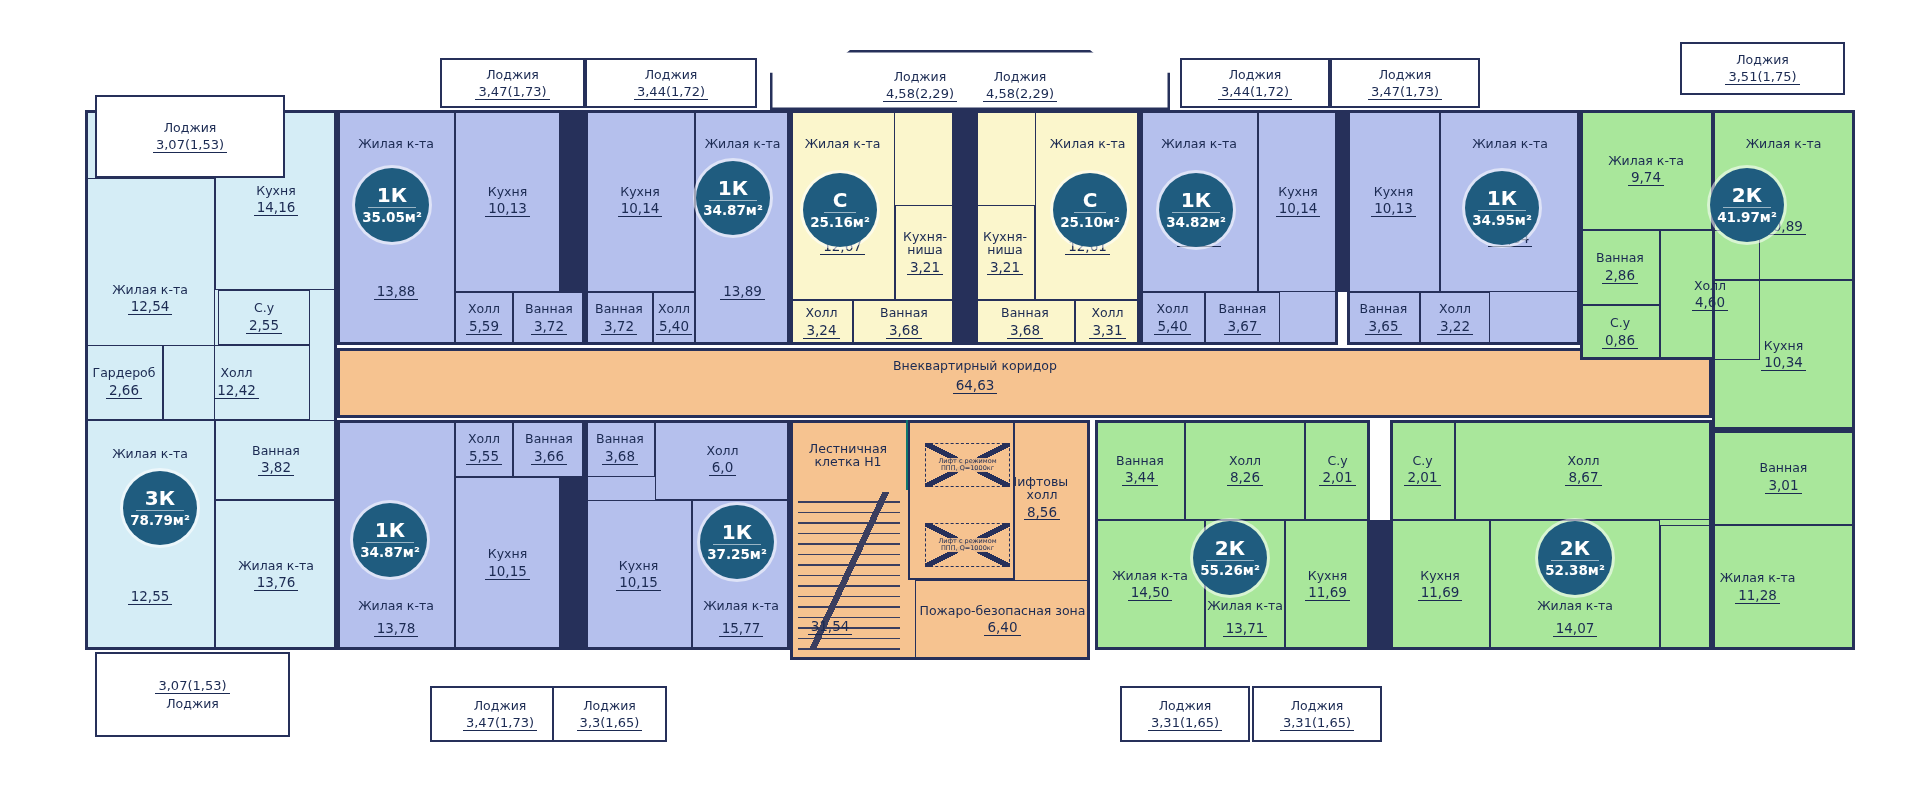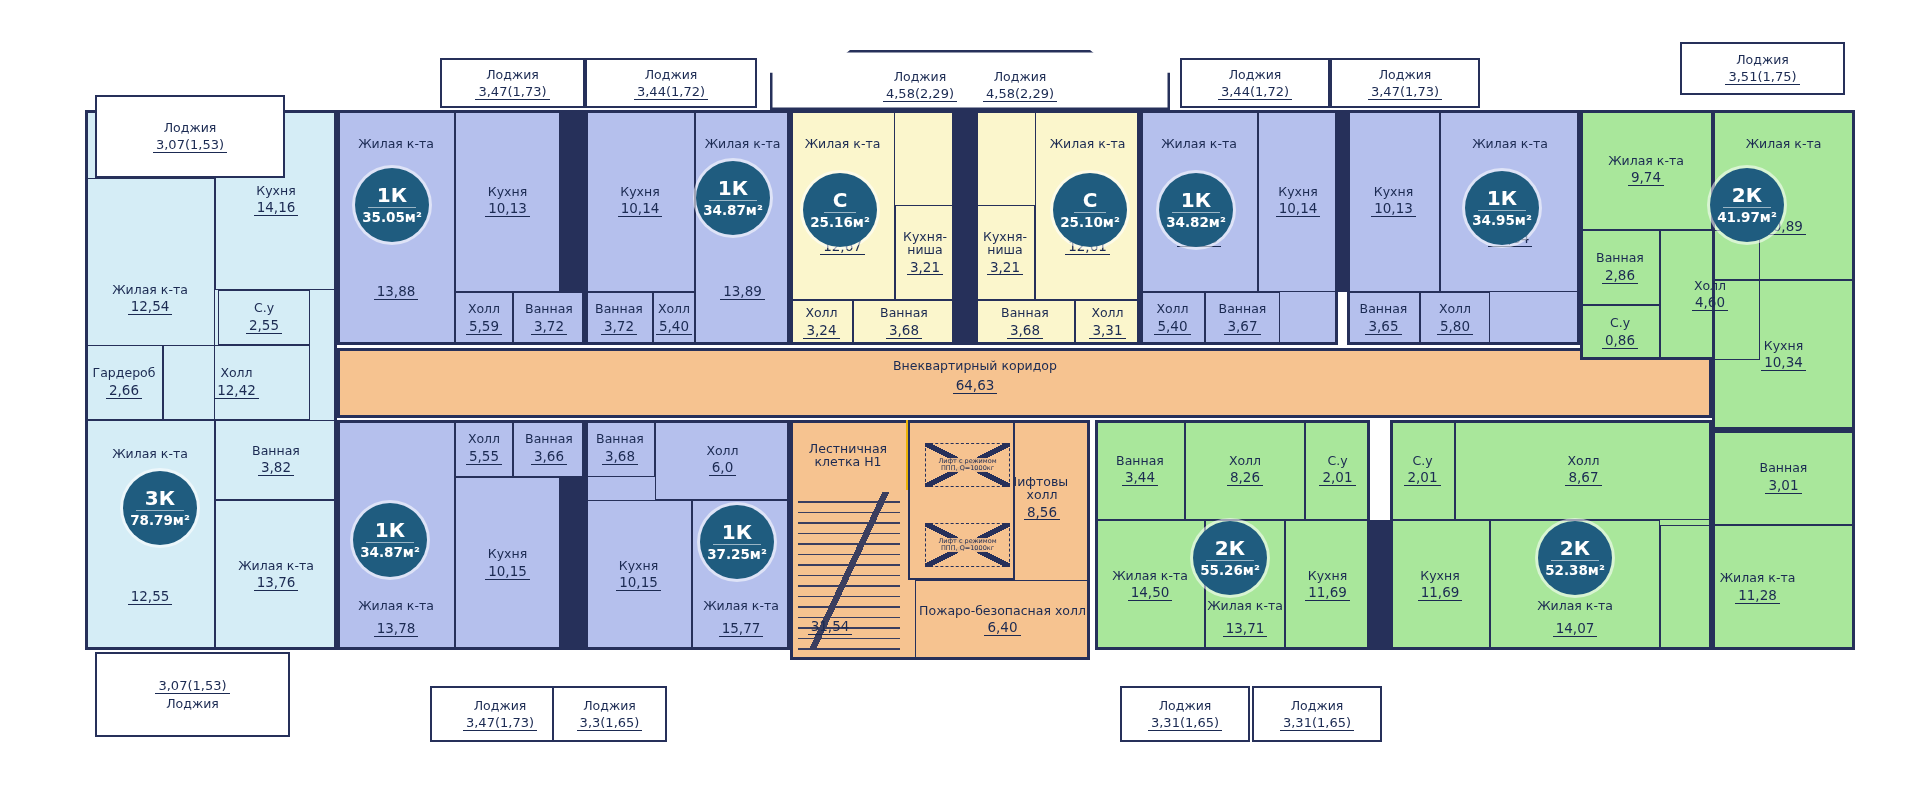--- a/index.html
+++ b/index.html
@@ -186,21 +186,21 @@
   <div class="room spread" style="left:1440px;top:110px;width:140px;height:182px">
     <span class="rname">Жилая к-та</span>
     <span class="rarea">13,64</span>
   </div>
   <div class="room" style="left:1347px;top:292px;width:73px;height:53px">
     <span class="rname">Ванная</span>
     <span class="rarea">3,65</span>
   </div>
   <div class="room" style="left:1420px;top:292px;width:70px;height:53px">
     <span class="rname">Холл</span>
-    <span class="rarea">5,80</span>
+    <span class="rarea">3,22</span>
   </div>
 
   <div class="room" style="left:1580px;top:110px;width:132px;height:120px">
     <span class="rname">Жилая к-та</span>
     <span class="rarea">9,74</span>
   </div>
   <div class="room" style="left:1580px;top:230px;width:80px;height:75px">
     <span class="rname">Ванная</span>
     <span class="rarea">2,86</span>
   </div>
@@ -309,42 +309,42 @@
   <div class="shaft" style="left:955px;top:110px;width:20px;height:235px"></div>
   <div class="shaft" style="left:1338px;top:110px;width:9px;height:182px"></div>
   <div class="shaft" style="left:560px;top:477px;width:25px;height:173px"></div>
   <div class="shaft" style="left:1370px;top:520px;width:20px;height:130px"></div>
 
   <div class="corelabel" style="left:870px;top:358px;width:210px">
     <span class="rname">Внеквартирный коридор</span>
     <span class="rarea">64,63</span>
   </div>
 
-  <div class="room noborder" style="left:790px;top:420px;width:118px;height:70px;border-right:2px solid #eab308">
+  <div class="room noborder" style="left:790px;top:420px;width:118px;height:70px;border-right:2px solid #0f766e">
     <span class="rname">Лестничная клетка Н1</span>
   </div>
   <div class="steps"></div>
   <div class="corelabel" style="left:795px;top:618px;width:70px;z-index:4">
     <span class="rarea">31,54</span>
   </div>
   <div class="liftzone" style="left:908px;top:420px;width:107px;height:160px"></div>
   <div class="cabin" style="left:925px;top:443px;width:85px;height:44px">
     <span>Лифт с режимом</span>
     <span>ППП, Q=1000кг</span>
   </div>
   <div class="cabin" style="left:925px;top:523px;width:85px;height:44px">
     <span>Лифт с режимом</span>
     <span>ППП, Q=1000кг</span>
   </div>
   <div class="room noborder" style="left:1015px;top:420px;width:54px;height:155px">
     <span class="rname">Лифтовый холл</span>
     <span class="rarea">8,56</span>
   </div>
   <div class="room" style="left:915px;top:580px;width:175px;height:80px">
-    <span class="rname">Пожаро-безопасная холл</span>
+    <span class="rname">Пожаро-безопасная зона</span>
     <span class="rarea">6,40</span>
   </div>
 
   <div class="loggia" style="left:95px;top:95px;width:190px;height:83px">
     <span class="lname">Лоджия</span>
     <span class="larea">3,07(1,53)</span>
   </div>
   <div class="loggia rev" style="left:95px;top:652px;width:195px;height:85px">
     <span class="lname">Лоджия</span>
     <span class="larea">3,07(1,53)</span>

